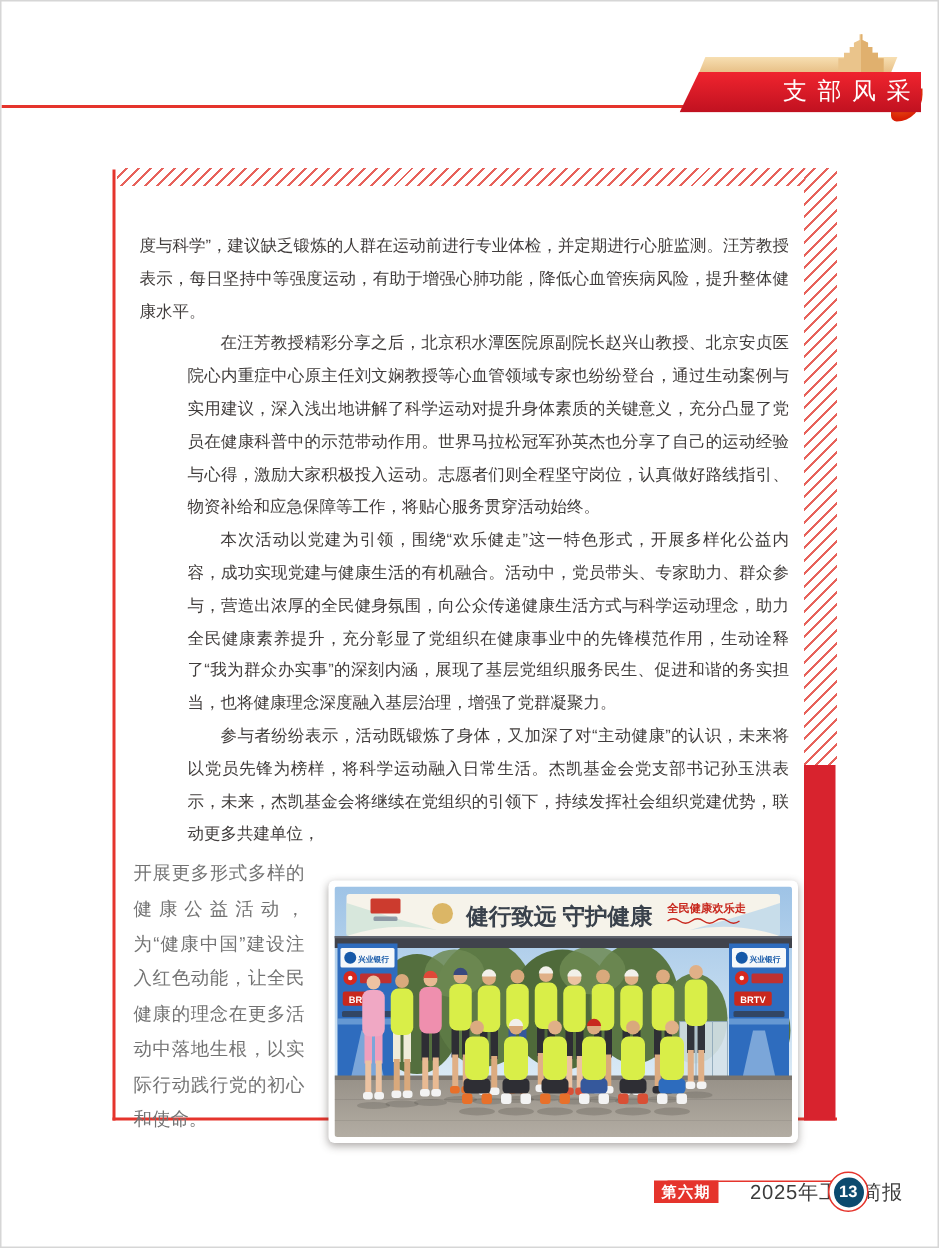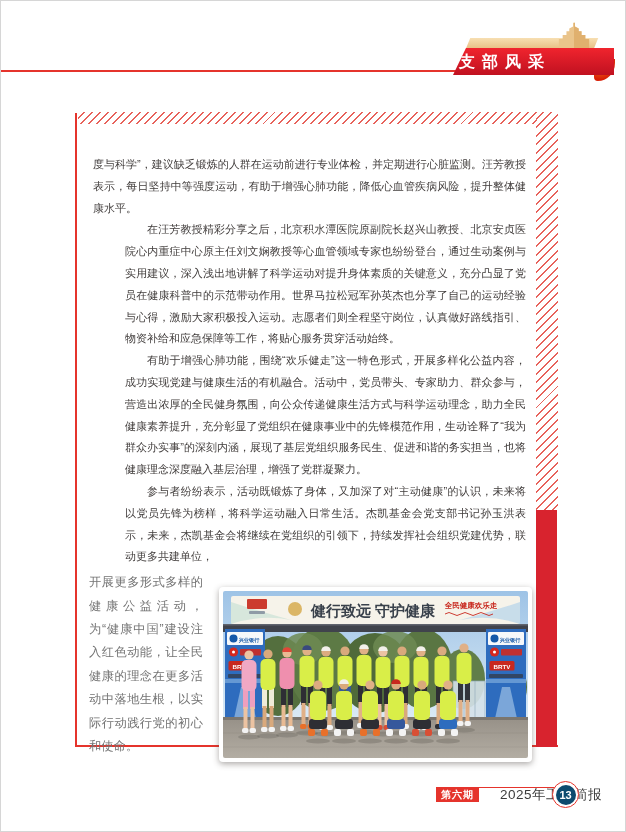--- a/index.html
+++ b/index.html
@@ -17,22 +17,22 @@
   }
   .tower-icon{position:absolute;left:556px;top:21px;width:34px;height:30px;z-index:2;}
   .ribbon-curl{
     position:absolute;left:593px;top:58px;width:21px;height:22px;z-index:2;border-radius:0 0 90% 20%;
     background:radial-gradient(circle at 30% 20%,#f5871f,#d81e06 70%);
   }
   .red-banner{
     position:absolute;left:452px;top:47px;width:161px;height:27px;z-index:3;
     background:linear-gradient(180deg,#f0242e,#c01120);
     clip-path:polygon(13px 0,100% 0,100% 100%,0 100%);
-    color:#fff;font-size:16px;font-weight:bold;letter-spacing:7px;
-    line-height:27px;text-align:left;padding-left:6px;box-sizing:border-box;
+    color:#fff;font-size:16px;font-weight:normal;letter-spacing:7px;
+    line-height:27px;text-align:right;padding-left:6px;box-sizing:border-box;
   }
   
   .frame-left{position:absolute;left:74px;top:112px;width:2px;height:634px;background:#e5342c;}
   .frame-bottom{position:absolute;left:74px;top:744px;width:483px;height:2px;background:#e5342c;}
   .hatch-top{
     position:absolute;left:77px;top:111px;width:459px;height:12px;
     background:repeating-linear-gradient(135deg,transparent 0 4.2px,#e7625b 4.2px 5.6px);
   }
   .hatch-right{
     position:absolute;left:535px;top:111px;width:22px;height:399px;
@@ -93,21 +93,21 @@
 
   <div class="frame-left"></div>
   <div class="frame-bottom"></div>
   <div class="hatch-top"></div>
   <div class="hatch-right"></div>
   <div class="solid-right"></div>
 
   <div class="content">
     <p class="para">度与科学”，建议缺乏锻炼的人群在运动前进行专业体检，并定期进行心脏监测。汪芳教授表示，每日坚持中等强度运动，有助于增强心肺功能，降低心血管疾病风险，提升整体健康水平。</p>
     <p class="para indent">在汪芳教授精彩分享之后，北京积水潭医院原副院长赵兴山教授、北京安贞医院心内重症中心原主任刘文娴教授等心血管领域专家也纷纷登台，通过生动案例与实用建议，深入浅出地讲解了科学运动对提升身体素质的关键意义，充分凸显了党员在健康科普中的示范带动作用。世界马拉松冠军孙英杰也分享了自己的运动经验与心得，激励大家积极投入运动。志愿者们则全程坚守岗位，认真做好路线指引、物资补给和应急保障等工作，将贴心服务贯穿活动始终。</p>
-    <p class="para indent">有助于增强心肺功能，围绕“欢乐健走”这一特色形式，开展多样化公益内容，成功实现党建与健康生活的有机融合。活动中，党员带头、专家助力、群众参与，营造出浓厚的全民健身氛围，向公众传递健康生活方式与科学运动理念，助力全民健康素养提升，充分彰显了党组织在健康事业中的先锋模范作用，生动诠释了“我为群众办实事”的深刻内涵，展现了基层党组织服务民生、促进和谐的务实担当，也将健康理念深度融入基层治理，增强了党群凝聚力。</p>
+    <p class="para indent">本次活动以党建为引领，围绕“欢乐健走”这一特色形式，开展多样化公益内容，成功实现党建与健康生活的有机融合。活动中，党员带头、专家助力、群众参与，营造出浓厚的全民健身氛围，向公众传递健康生活方式与科学运动理念，助力全民健康素养提升，充分彰显了党组织在健康事业中的先锋模范作用，生动诠释了“我为群众办实事”的深刻内涵，展现了基层党组织服务民生、促进和谐的务实担当，也将健康理念深度融入基层治理，增强了党群凝聚力。</p>
     <p class="para indent">参与者纷纷表示，活动既锻炼了身体，又加深了对“主动健康”的认识，未来将以党员先锋为榜样，将科学运动融入日常生活。杰凯基金会党支部书记孙玉洪表示，未来，杰凯基金会将继续在党组织的引领下，持续发挥社会组织党建优势，联动更多共建单位，</p>
 
     <div class="photo-row">
       <div class="side-col">开展更多形式多样的健康公益活动，为“健康中国”建设注入红色动能，让全民健康的理念在更多活动中落地生根，以实际行动践行党的初心和使命。</div>
 
       <figure class="photo-frame" style="margin:16px">
         <svg viewBox="0 0 305 167">
           <defs>
             <linearGradient id="sky" x1="0" y1="0" x2="0" y2="1">
               <stop offset="0" stop-color="#9ec3e6"></stop>

